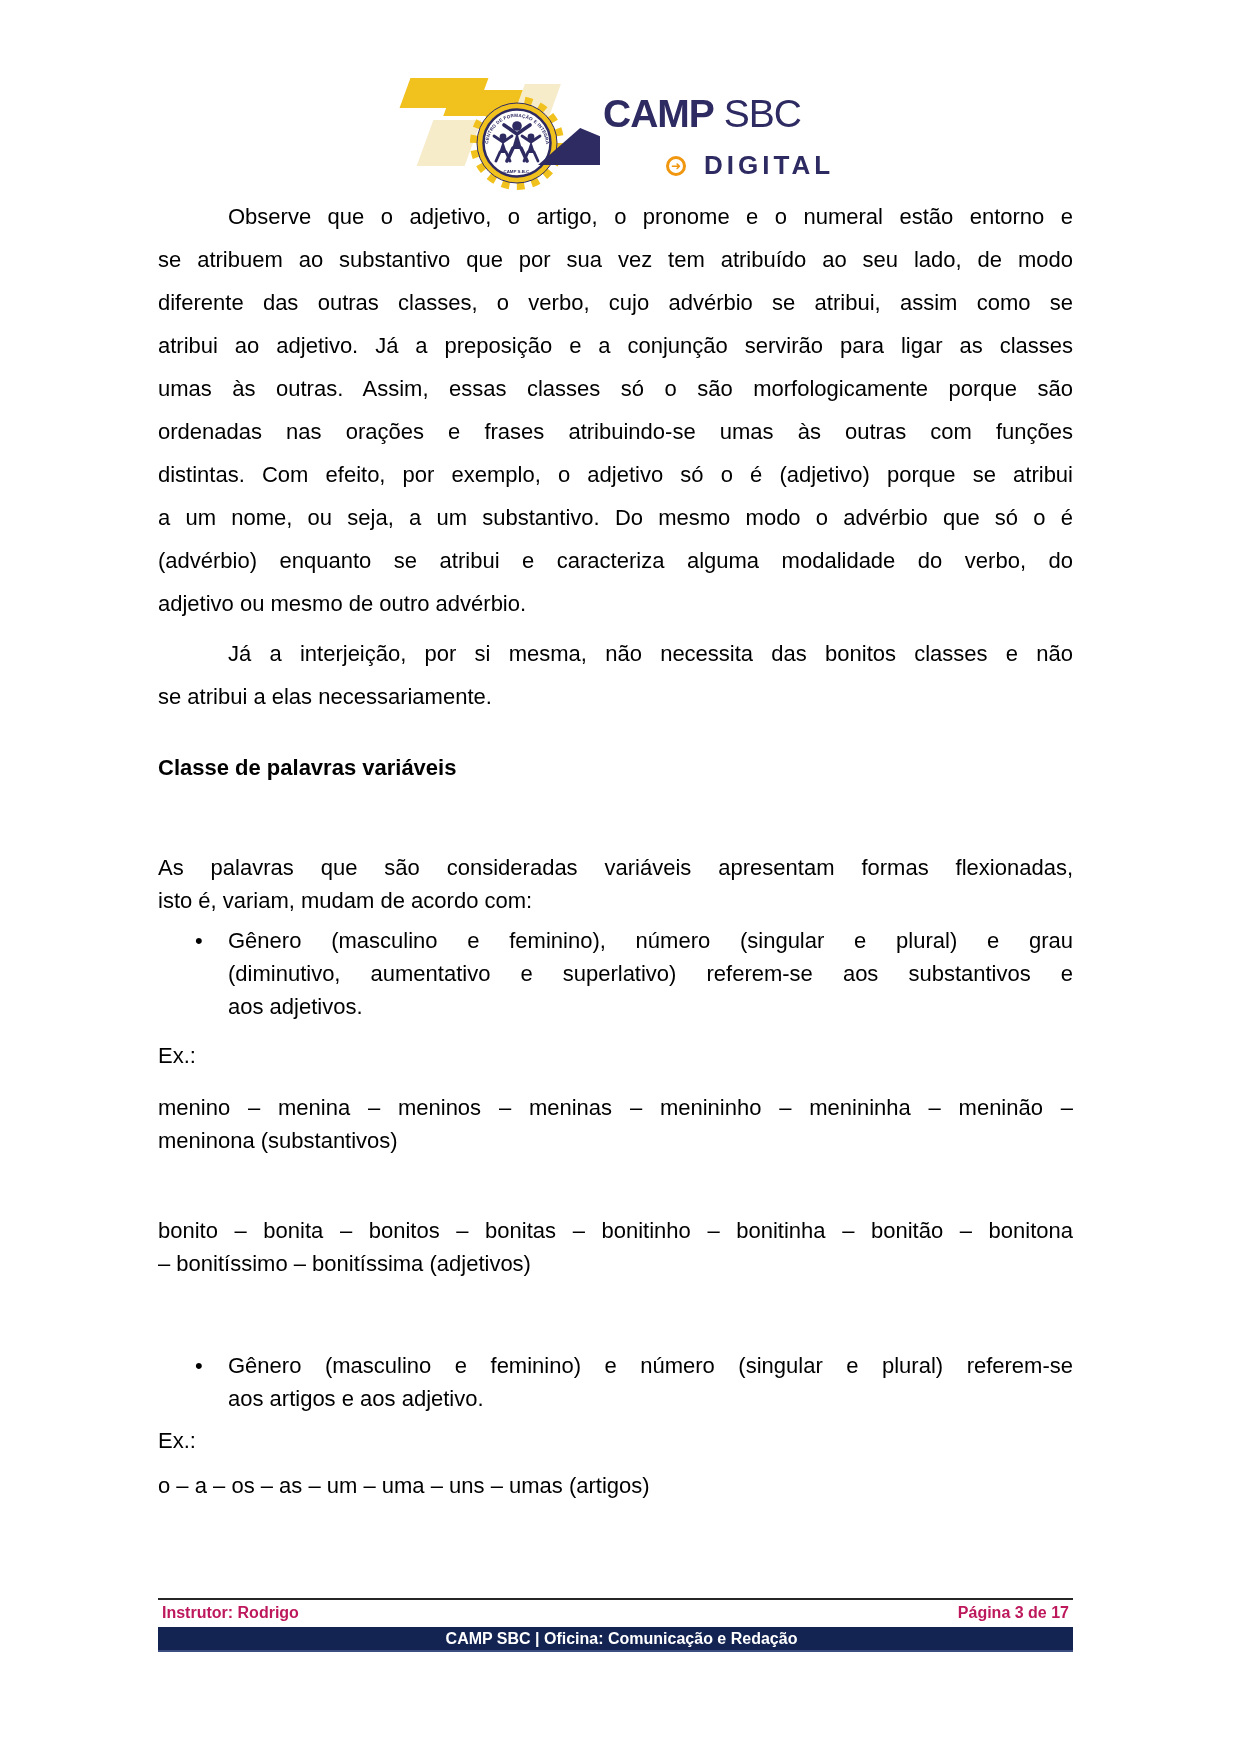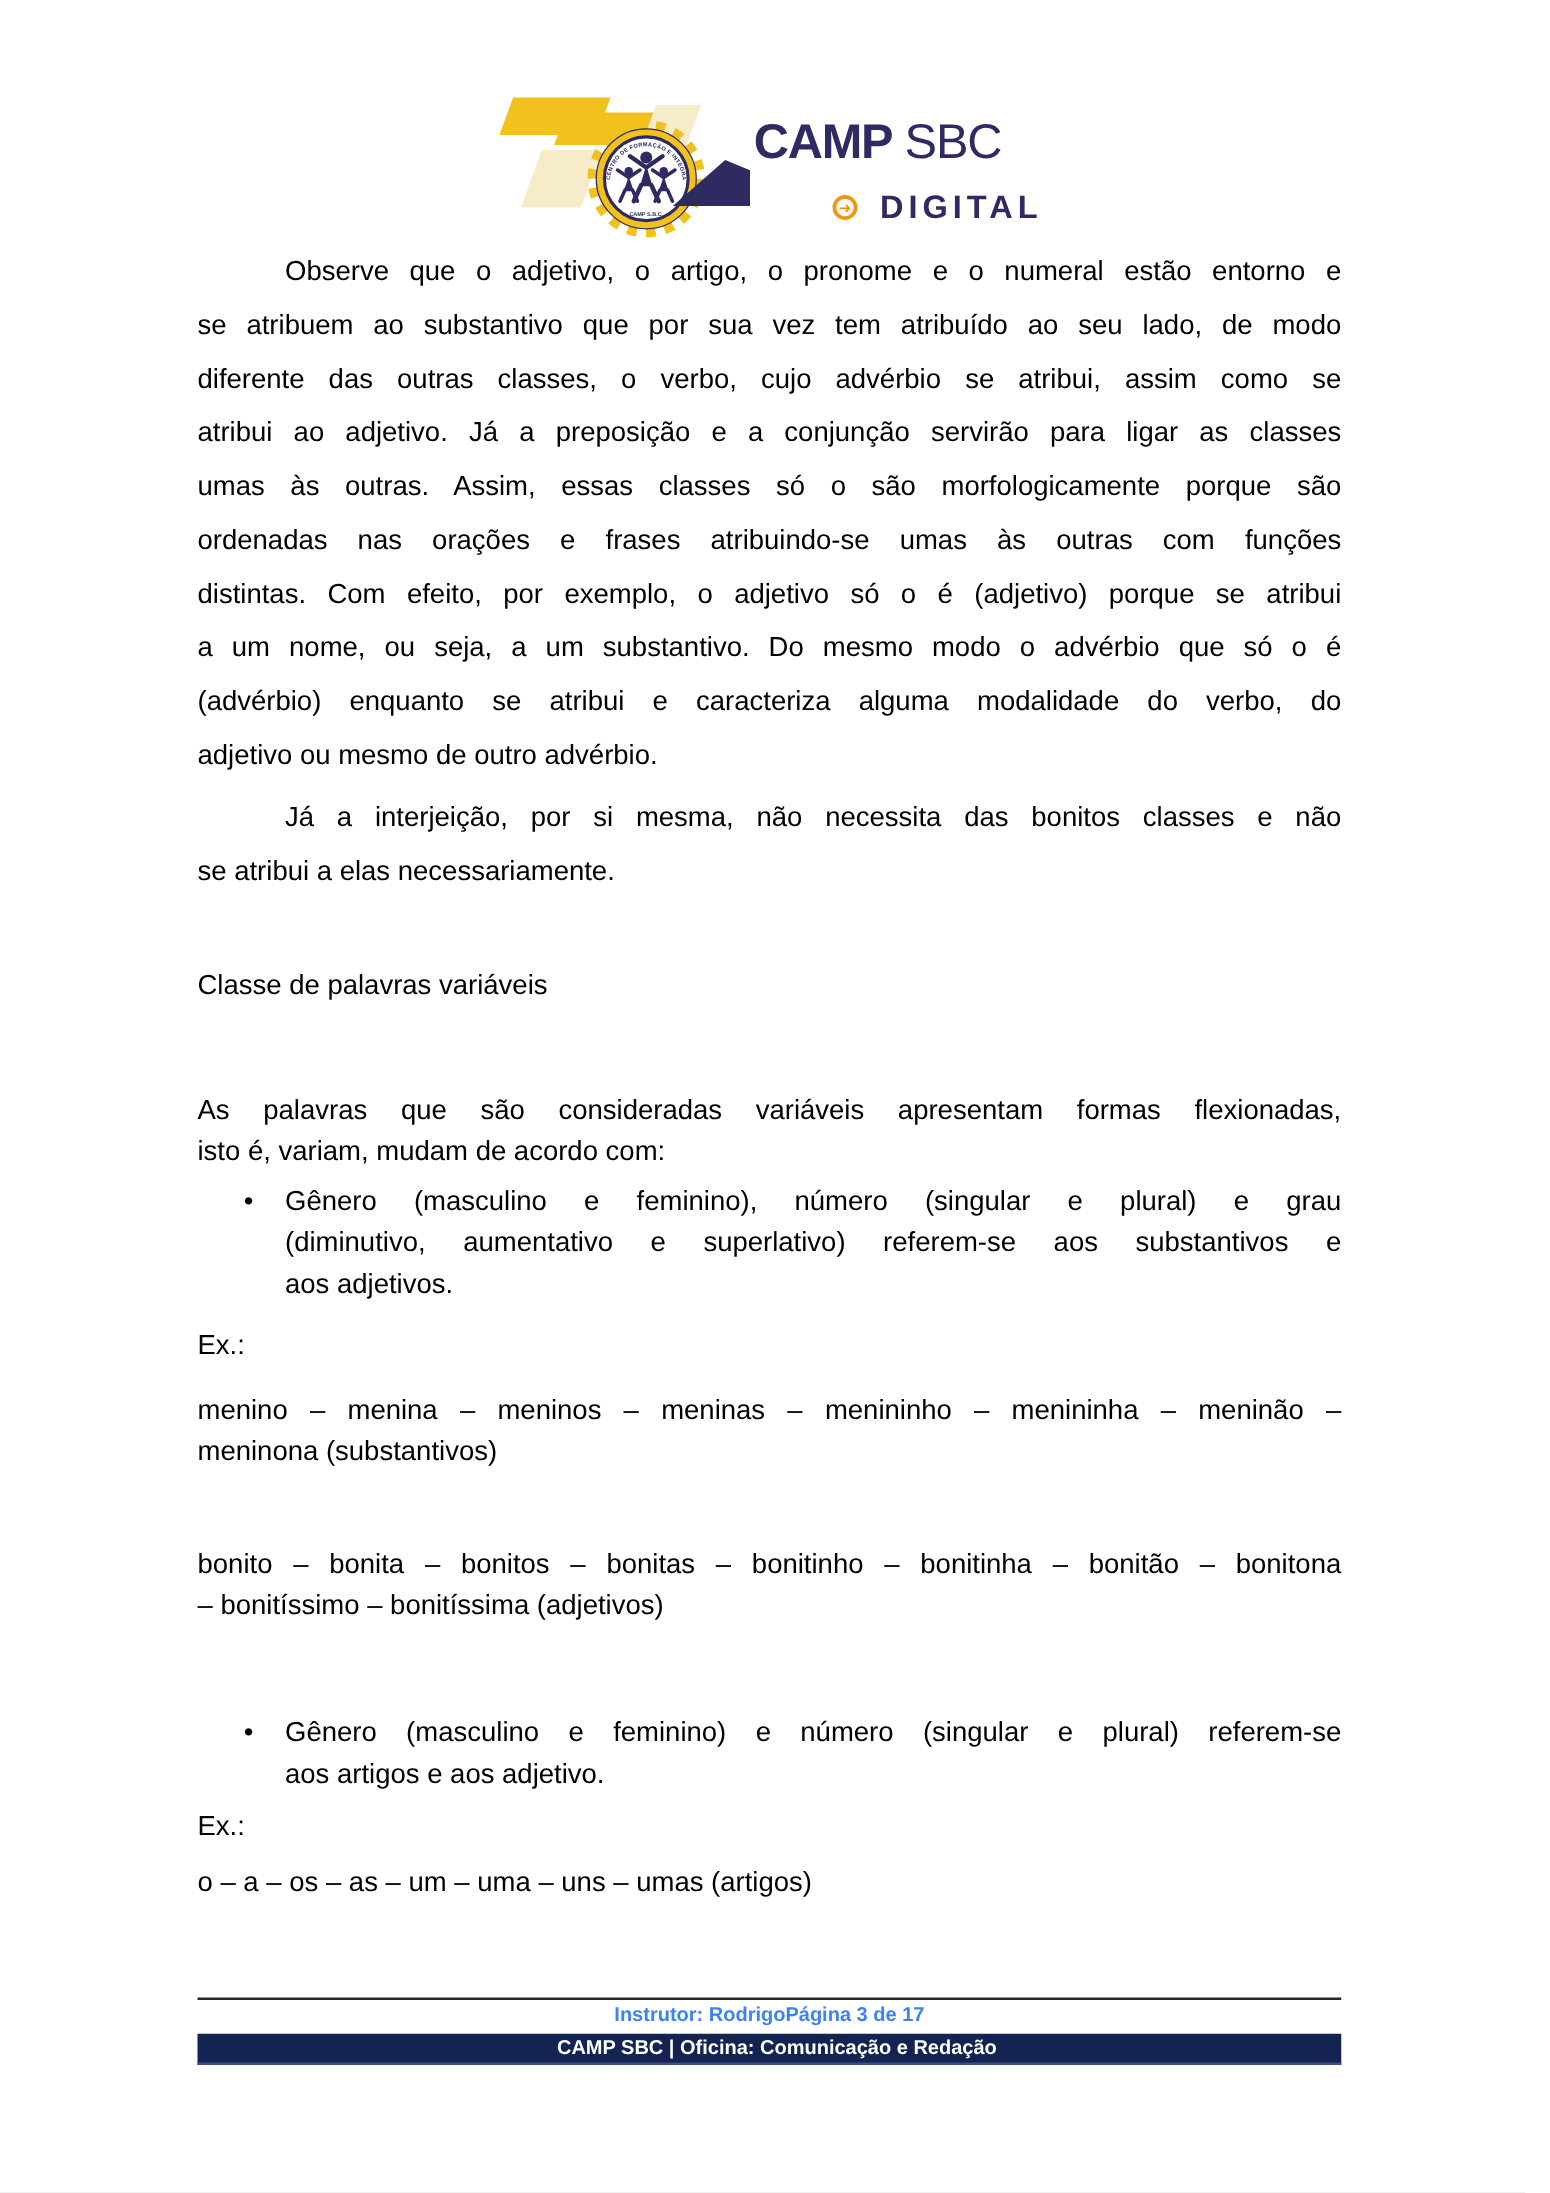--- a/index.html
+++ b/index.html
@@ -25,37 +25,37 @@
             color:#f0960f;font-size:12px;font-weight:bold;line-height:1;}
   .dig-text{margin-left:18px;font-size:26px;font-weight:bold;color:#2e2a62;letter-spacing:4px;}
   
   .content{position:absolute;left:158px;top:195px;width:915px;}
   .tl{font-size:22px;}
   .lh43 .tl{line-height:43px;height:43px;}
   .lh33 .tl{line-height:33px;height:33px;}
   .tl.j{text-align:justify;}
   .tl.j::after{content:"";display:inline-block;width:100%;height:0;vertical-align:top;}
   .p2{margin-top:7px;}
-  .heading{margin-top:55px;height:30px;line-height:30px;font-size:22px;font-weight:normal;}
+  .heading{margin-top:35px;height:30px;line-height:30px;font-size:22px;font-weight:bold;}
   .p3{margin-top:68px;}
   .bullet1{margin-top:7px;}
   .bullet2{margin-top:69px;}
   .bullet{display:flex;padding-left:37px;}
   .bullet .marker{width:33px;font-size:22px;line-height:33px;flex:none;}
   .bullet .btxt{flex:1;min-width:0;}
   .exlabel1{margin-top:16px;}
   .exlabel2{margin-top:9px;}
   .ex1{margin-top:19px;}
   .ex2{margin-top:57px;}
   .ex3{margin-top:12px;}
   
   .footer{position:absolute;left:158px;top:1598px;width:915px;}
   .f-rule{border-top:2px solid #262626;}
-  .f-row{display:flex;justify-content:center;align-items:center;height:26px;
-         font-size:16px;font-weight:bold;color:#3b82f6;padding:0 4px;box-sizing:border-box;}
+  .f-row{display:flex;justify-content:space-between;align-items:center;height:26px;
+         font-size:16px;font-weight:bold;color:#be185d;padding:0 4px;box-sizing:border-box;}
   .f-bar{height:23px;background:#132453;color:#ffffff;display:flex;align-items:center;
          justify-content:center;font-size:16px;font-weight:bold;margin-top:1px;
          border-bottom:2px solid #3d4f80;padding-left:12px;}
 </style>
 </head>
 <body>
 
 <div class="page">
 
   <div class="logo">

